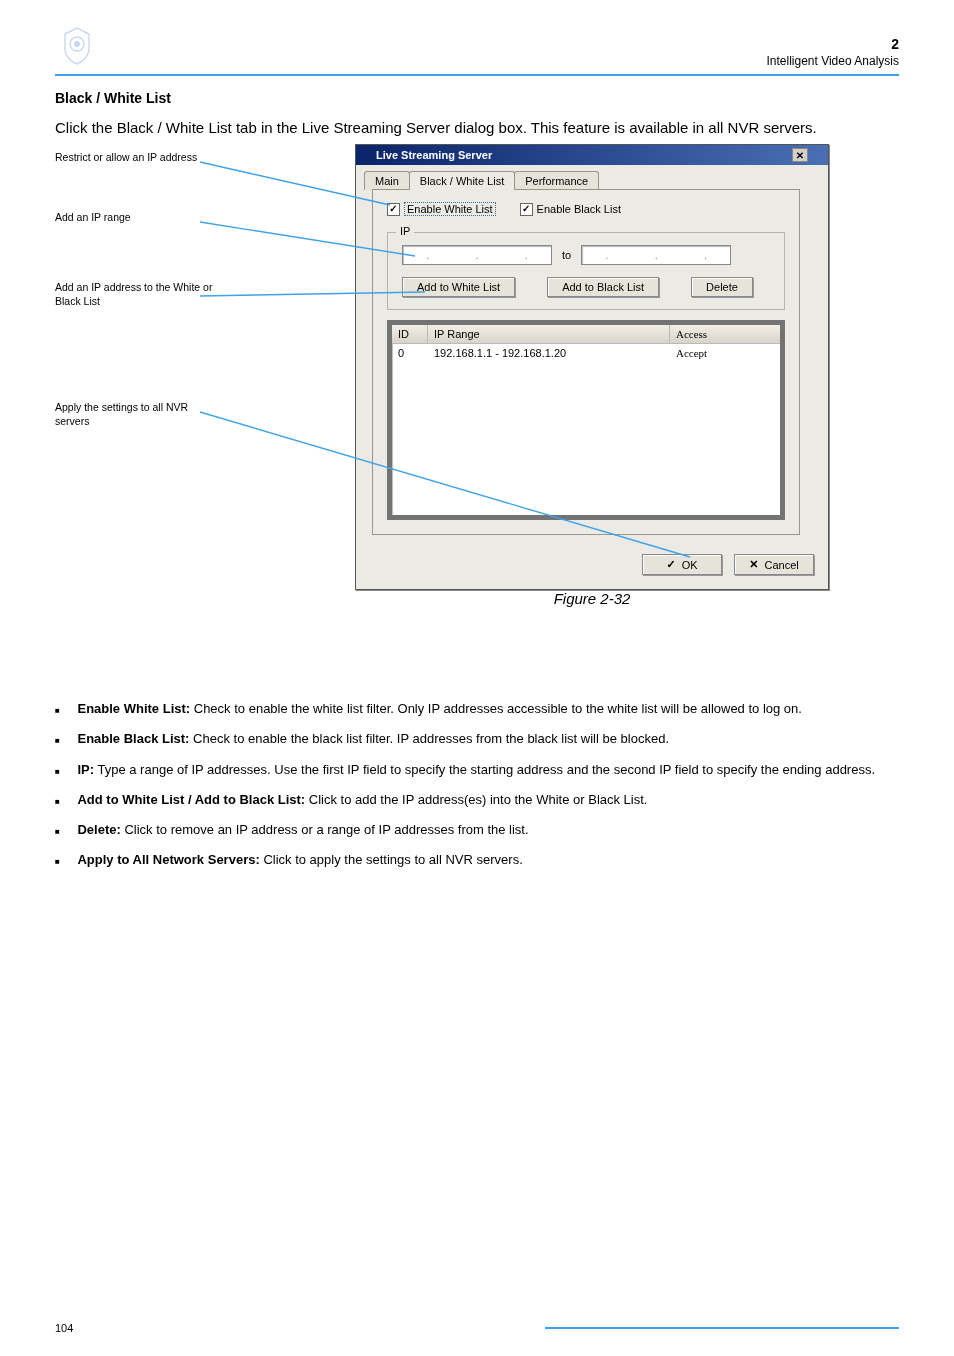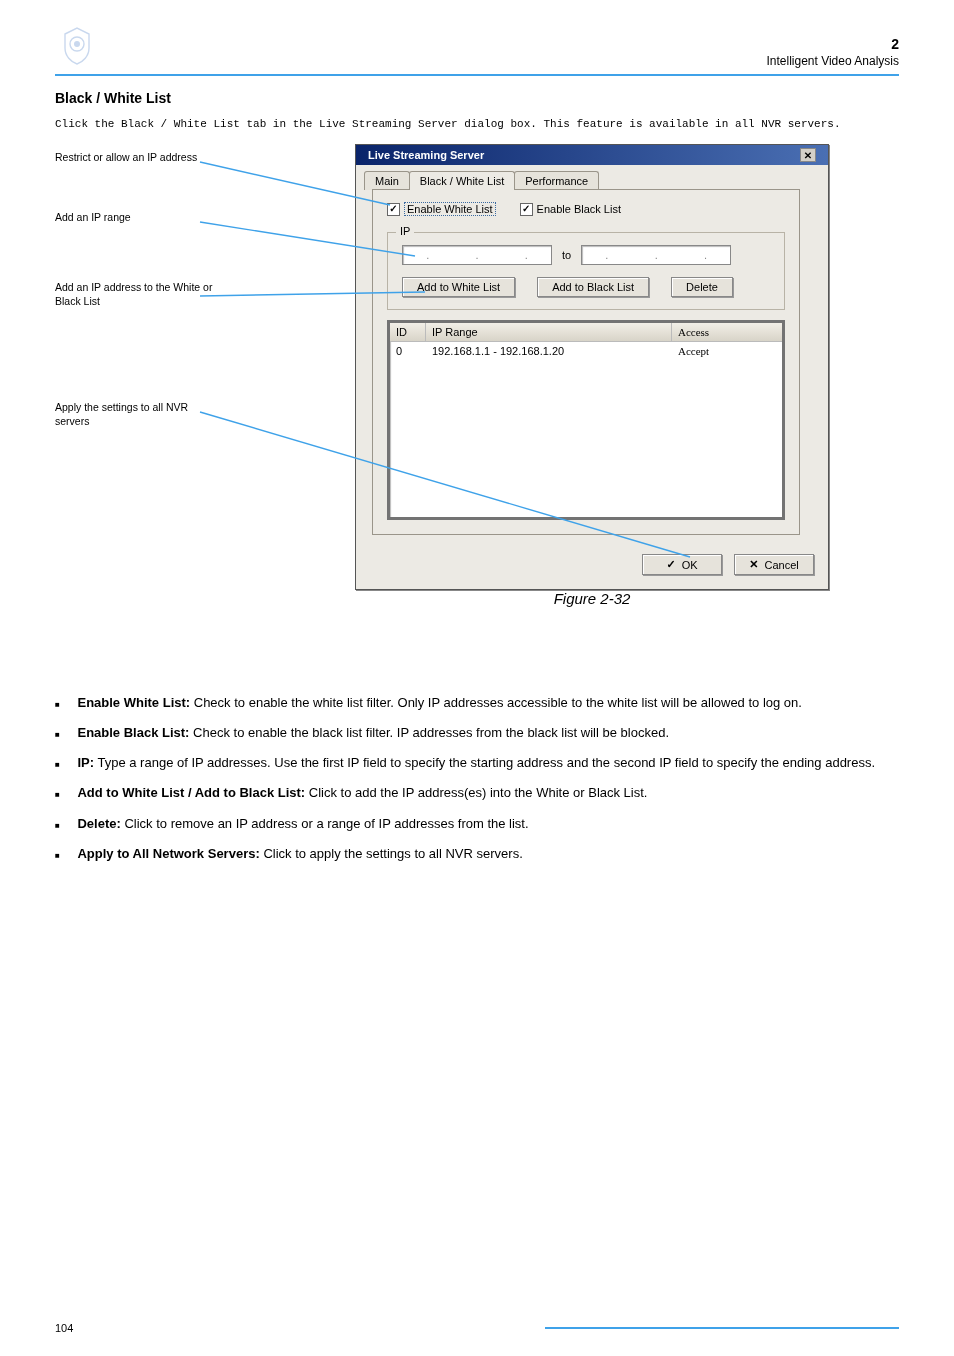--- a/index.html
+++ b/index.html
@@ -38,21 +38,21 @@
   .chapter-icon svg { display: block; }
   .chapter-right {
     text-align: right;
     font-size: 12px;
     color: #000;
   }
   .chapter-num { font-size: 14px; font-weight: bold; margin-bottom: 2px; }
   .hr-blue { height: 2px; background: #3fa2e9; margin-bottom: 14px; }
 
   .section-title { font-size: 14px; font-weight: bold; margin: 8px 0 10px; }
-  .body-text { font-size: 11px; line-height: 1.55; text-align: justify; margin: 0 0 12px 0; font-family: Liberation Mono, monospace; }
+  .body-text { font-size: 15px; line-height: 1.55; text-align: justify; margin: 0 0 12px 0; }
 
   .callouts { position: absolute; left: 0; top: 126px; width: 300px; z-index: 5; }
   .callout-item { color: #000; font-size: 10.5px; line-height: 1.35; margin-bottom: 30px; position: absolute; width: 160px; text-align: left; }
   .callout-1 { top: 0; }
   .callout-2 { top: 60px; }
   .callout-3 { top: 130px; }
   .callout-4 { top: 250px; }
 
   .dialog-wrap { position: absolute; left: 300px; top: 120px; width: 474px; }
 
@@ -60,21 +60,21 @@
     border: 1px solid #555;
     background: #eceae4;
     box-shadow: 1px 1px 0 #888;
   }
   .titlebar {
     height: 20px;
     background: linear-gradient(to right, #0a246a, #4a6fb3);
     color: #fff;
     display: flex;
     align-items: center;
-    padding: 0 12px;
+    padding: 0 20px;
     font-weight: bold;
     font-size: 11px;
   }
   .titlebar .spacer { flex: 1; }
   .win-close {
     width: 16px; height: 14px;
     background: #d4d0c8;
     border: 1px solid #888;
     display: flex; align-items: center; justify-content: center;
     font-size: 10px; font-weight: bold; color: #000;
@@ -122,31 +122,31 @@
   }
   .ip-row { display: flex; align-items: center; gap: 10px; margin-bottom: 12px; }
   .ip-box {
     width: 150px; height: 20px; background: #fff;
     border: 1px solid #888;
     display: flex; align-items: center; justify-content: space-around;
     font-size: 11px; color: #888;
     box-shadow: inset 1px 1px 1px #bbb;
   }
   .ip-to { font-size: 11px; }
-  .btn-row { display: flex; gap: 22px; }
+  .btn-row { display: flex; gap: 32px; }
   .btn, .btn2 {
     border: 1px solid #888; background: #e6e3db;
     padding: 3px 14px; font-size: 11px;
     box-shadow: 1px 1px 0 #fff inset, 1px 1px 0 #999;
     white-space: nowrap;
   }
 
   .list-box {
     background: #fff;
-    border: 3px solid #737373;
+    border: 5px solid #737373;
     height: 200px;
     margin-top: 6px;
     box-shadow: inset 1px 1px 1px #bbb;
     font-size: 11px;
   }
   .list-head { display: flex; background: #e4e1d8; border-bottom: 1px solid #bbb; }
   .list-head .col {
     border-right: 1px solid #bbb;
     padding: 3px 6px;
     font-size: 11px;

